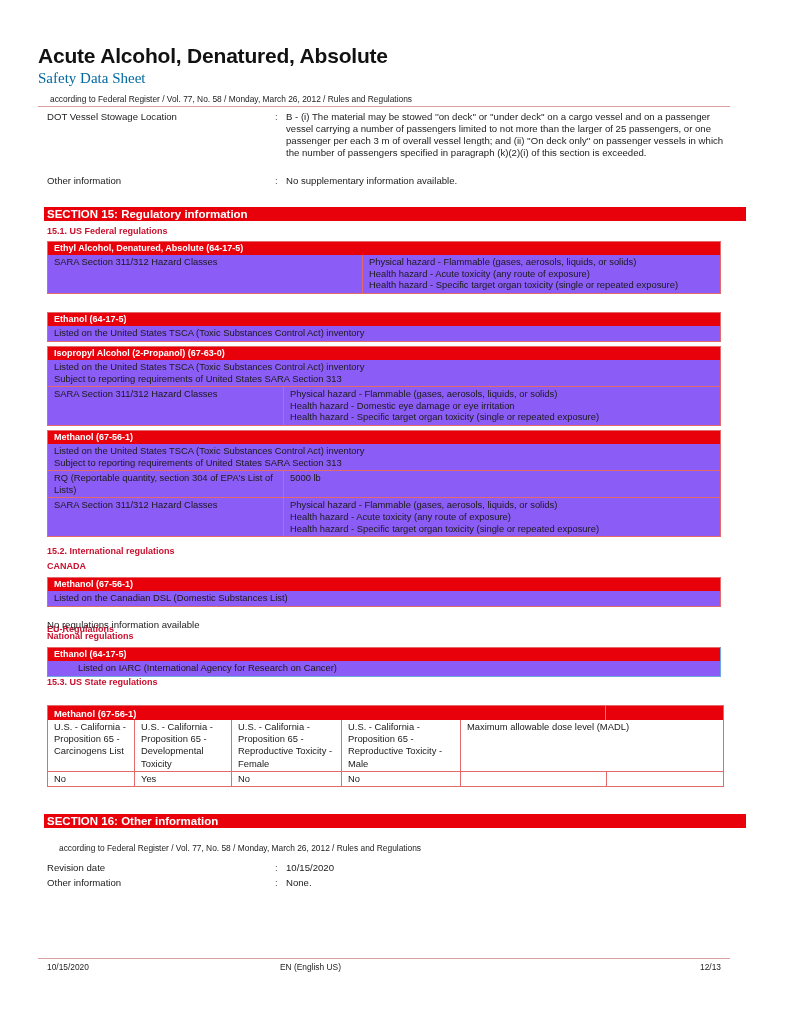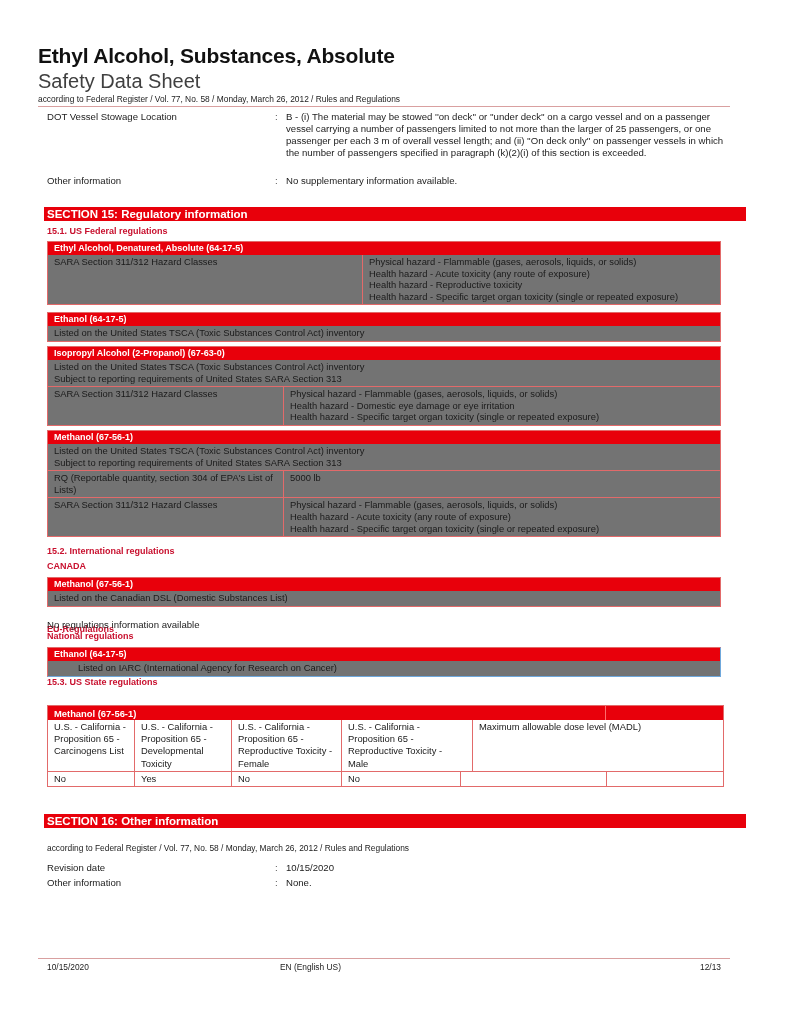--- a/index.html
+++ b/index.html
@@ -1,50 +1,50 @@
 <!DOCTYPE html>
 <html><head>
 <meta charset="utf-8">
 <style>
   html, body { margin: 0; padding: 0; background: #ffffff; }
   body { width: 791px; height: 1024px; position: relative; overflow: hidden;
          font-family: "Liberation Sans", sans-serif; color: #1a1a1a; }
   .abs { position: absolute; }
   .title { left: 38px; top: 44px; font-size: 21px; font-weight: bold; color: #111; letter-spacing: -0.2px; }
-  .subtitle { left: 38px; top: 70px; font-size: 20px; color: #404040; }
-  .reg { font-size: 8.4px; color: #222; }
+  .subtitle { left: 38px; top: 70px; font-size: 15px; color: #0369a1; font-family: Liberation Serif, serif; }
+  .reg { font-size: 8.4px; color: #222; margin-left: 12px; }
   .hr-top { left: 38px; top: 106px; width: 692px; height: 1px; background: #d9a0a0; }
   .kv-label { font-size: 9.6px; color: #222; }
   .kv-colon { font-size: 9.6px; color: #555; }
   .kv-val { font-size: 9.6px; color: #222; line-height: 12px; }
   .section-bar { left: 44px; width: 702px; height: 14px; background: #e8000b; color: #fff;
                  font-size: 11.5px; font-weight: bold; line-height: 14px; padding-left: 3px; box-sizing: border-box; }
   .sub-head { font-size: 9px; font-weight: bold; color: #c8102e; }
-  .tbl { left: 47px; width: 674px; border: 1px solid #e26a6a; box-sizing: border-box; background: #737373; }
+  .tbl { left: 47px; width: 674px; border: 1px solid #e26a6a; box-sizing: border-box; background: #8b5cf6; }
   .tbl.blue { border-color: #e26a6a; border-bottom-color: #6fa8dc; border-right-color: #6fa8dc; }
   .tbl-head { background: #e8000b; color: #fff; font-size: 9px; font-weight: bold; height: 13px; line-height: 13px; padding-left: 6px; }
   .row { display: flex; border-top: 1px solid #e26a6a; font-size: 9.4px; line-height: 11.6px; }
   .row:first-of-type { border-top: none; }
   .cell { padding: 1px 6px 2px 6px; box-sizing: border-box; }
   .cell + .cell { border-left: 1px solid #e26a6a; }
   .full { width: 100%; }
   .st-table { left: 47px; width: 677px; border: 1px solid #e26a6a; box-sizing: border-box; font-size: 9.4px; line-height: 12.2px; }
   .st-head { display: flex; background: #e8000b; color: #fff; font-weight: bold; height: 14px; line-height: 14px; }
   .st-row { display: flex; border-top: 1px solid #e26a6a; }
   .st-row > div, .st-head > div { box-sizing: border-box; padding: 1px 6px; }
   .st-row > div + div { border-left: 1px solid #e26a6a; }
   .st-head > div + div { border-left: 1px solid #ff6b6b; }
   .c1 { width: 86px; } .c2 { width: 97px; } .c3 { width: 110px; } .c4 { width: 119px; } .c5 { width: 146px; } .c6 { width: 119px; }
   .hr-foot { left: 38px; top: 958px; width: 692px; height: 1px; background: #d9a0a0; }
   .foot { font-size: 8.4px; color: #222; top: 962px; }
 </style>
 </head>
 <body>
 
-<div class="abs title">Ethyl Alcohol, Substances, Absolute</div>
+<div class="abs title">Acute Alcohol, Denatured, Absolute</div>
 <div class="abs subtitle">Safety Data Sheet</div>
 <div class="abs reg" style="left:38px; top:94px;">according to Federal Register / Vol. 77, No. 58 / Monday, March 26, 2012 / Rules and Regulations</div>
 <div class="abs hr-top"></div>
 
 <div class="abs kv-label" style="left:47px; top:111px;">DOT Vessel Stowage Location</div>
 <div class="abs kv-colon" style="left:275px; top:111px;">:</div>
 <div class="abs kv-val" style="left:286px; top:111px; width:440px;">B - (i) The material may be stowed ''on deck'' or ''under deck'' on a cargo vessel and on a passenger vessel carrying a number of passengers limited to not more than the larger of 25 passengers, or one passenger per each 3 m of overall vessel length; and (ii) ''On deck only'' on passenger vessels in which the number of passengers specified in paragraph (k)(2)(i) of this section is exceeded.</div>
 <div class="abs kv-label" style="left:47px; top:175px;">Other information</div>
 <div class="abs kv-colon" style="left:275px; top:175px;">:</div>
 <div class="abs kv-val" style="left:286px; top:175px;">No supplementary information available.</div>
@@ -52,21 +52,20 @@
 <div class="abs section-bar" style="top:207px;">SECTION 15: Regulatory information</div>
 <div class="abs sub-head" style="left:47px; top:226px;">15.1. US Federal regulations</div>
 
 <div class="abs tbl" style="top:241px;">
   <div class="tbl-head">Ethyl Alcohol, Denatured, Absolute (64-17-5)</div>
   <div class="row" style="border-top:none;">
     <div class="cell" style="width:314px;">SARA Section 311/312 Hazard Classes</div>
     <div class="cell" style="flex:1;">
       <div>Physical hazard - Flammable (gases, aerosols, liquids, or solids)</div>
       <div>Health hazard - Acute toxicity (any route of exposure)</div>
-      <div>Health hazard - Reproductive toxicity</div>
       <div>Health hazard - Specific target organ toxicity (single or repeated exposure)</div>
     </div>
   </div>
 </div>
 
 <div class="abs tbl" style="top:312px;">
   <div class="tbl-head">Ethanol (64-17-5)</div>
   <div class="row" style="border-top:none;">
     <div class="cell full">Listed on the United States TSCA (Toxic Substances Control Act) inventory</div>
   </div>
@@ -134,21 +133,21 @@
 <div class="abs st-table" style="top:705px;">
   <div class="st-head">
     <div style="width:557px;">Methanol (67-56-1)</div>
     <div style="flex:1;"></div>
   </div>
   <div class="st-row" style="border-top:none;">
     <div class="c1">U.S. - California - Proposition 65 - Carcinogens List</div>
     <div class="c2">U.S. - California - Proposition 65 - Developmental Toxicity</div>
     <div class="c3">U.S. - California - Proposition 65 - Reproductive Toxicity - Female</div>
     <div class="c4">U.S. - California - Proposition 65 - Reproductive Toxicity - Male</div>
-    <div class="c6" style="flex:1;margin-left:12px;">Maximum allowable dose level (MADL)</div>
+    <div class="c6" style="flex:1;">Maximum allowable dose level (MADL)</div>
   </div>
   <div class="st-row">
     <div class="c1">No</div>
     <div class="c2">Yes</div>
     <div class="c3">No</div>
     <div class="c4">No</div>
     <div class="c5" style="min-height:14px;"></div>
     <div class="c6" style="flex:1;"></div>
   </div>
 </div>

